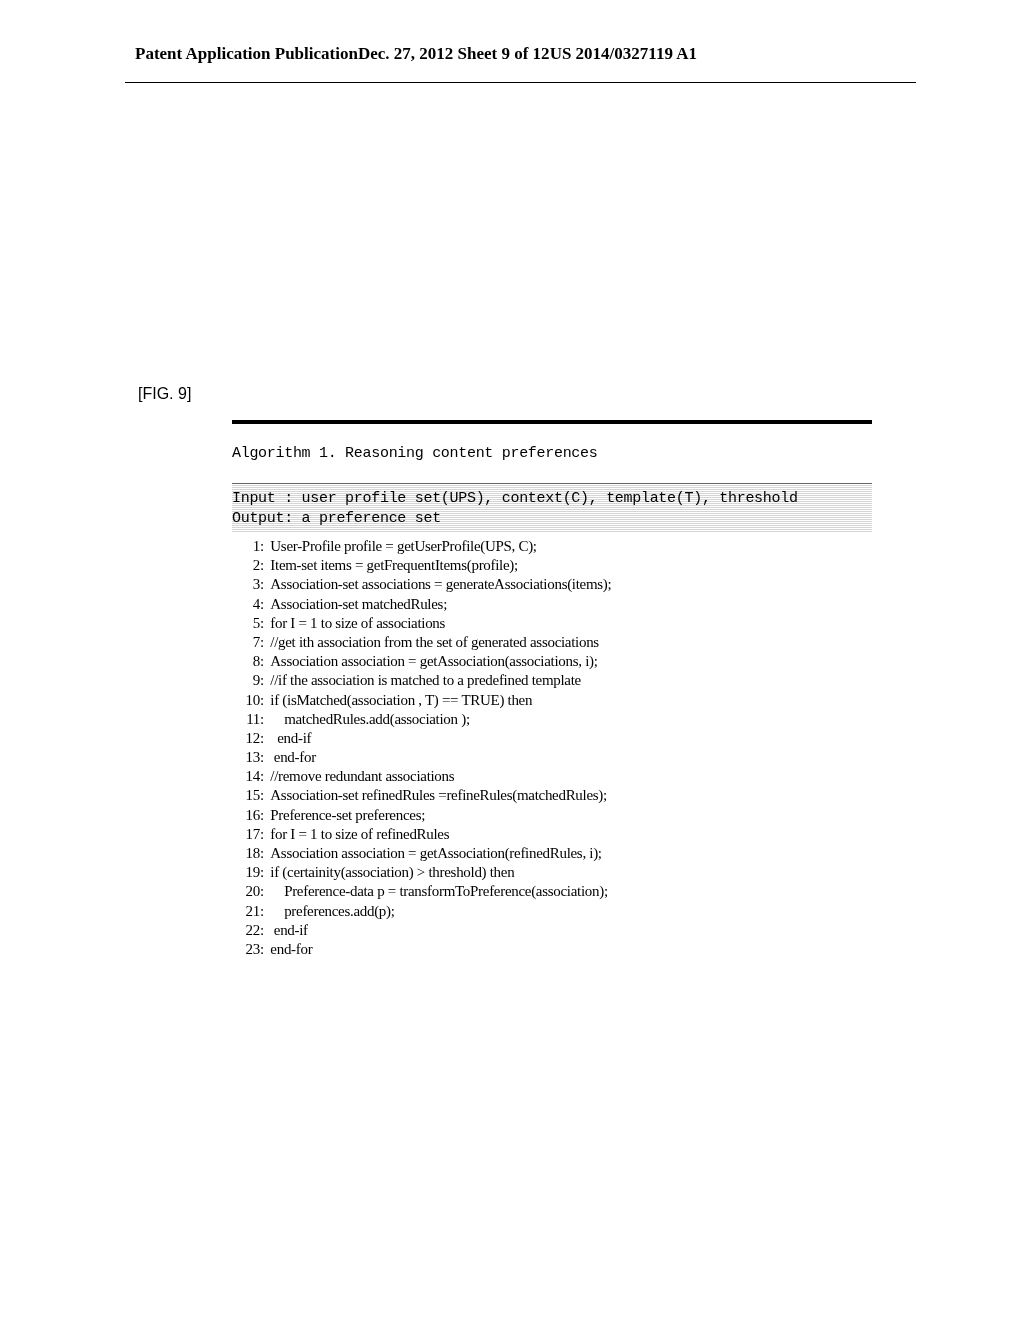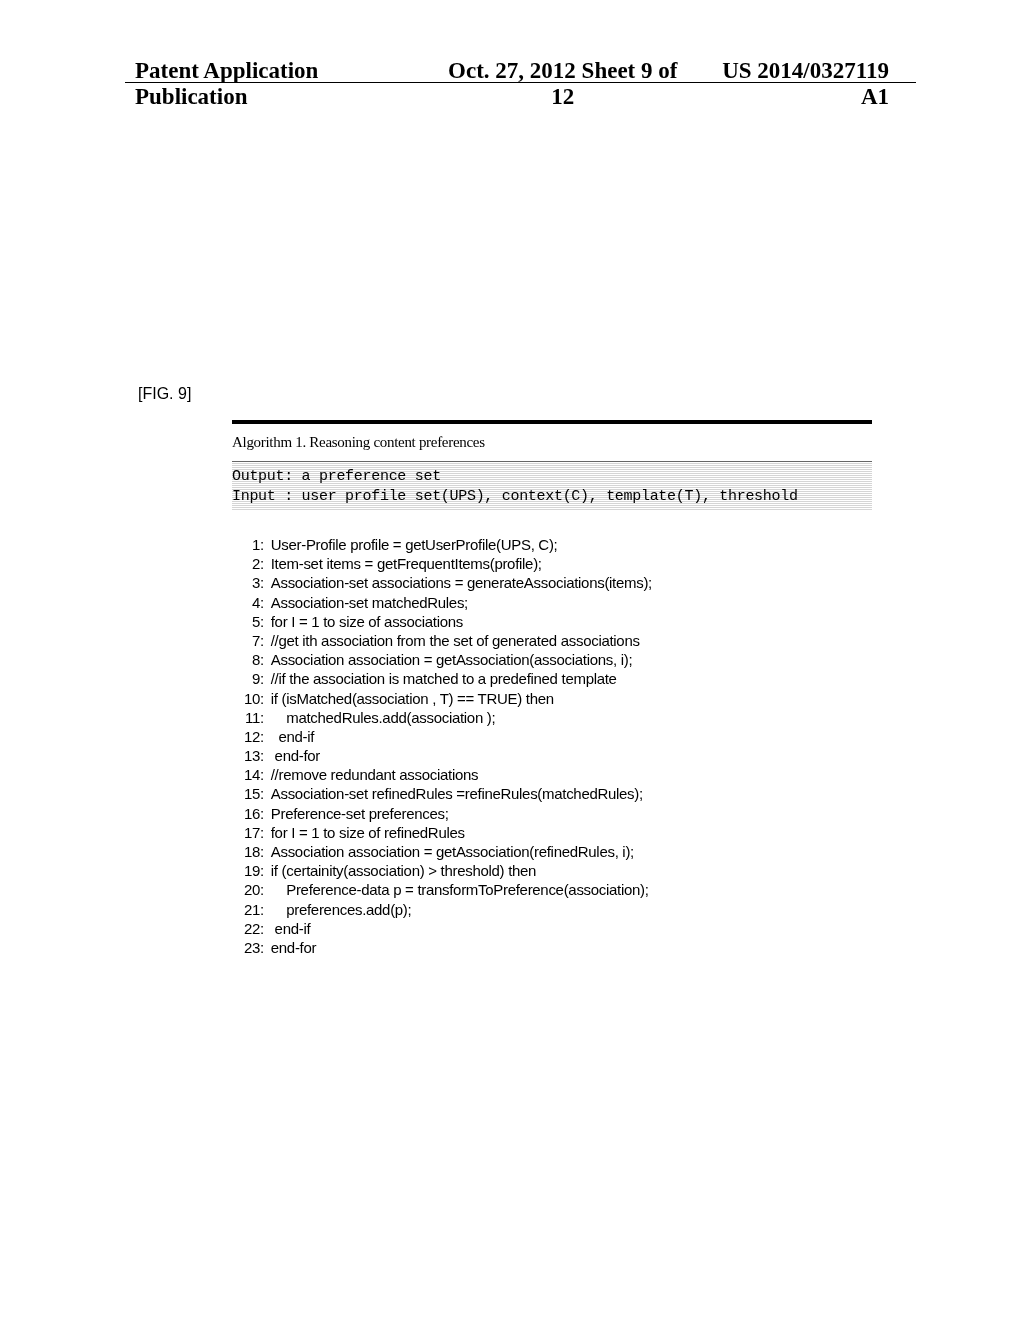--- a/index.html
+++ b/index.html
@@ -9,26 +9,26 @@
     }
     body {
       width: 1024px;
       height: 1320px;
       background: #fff;
       font-family: "Times New Roman", serif;
       position: relative;
     }
     .header {
       position: absolute;
-      top: 58px;
+      top: 44px;
       left: 0;
       right: 0;
       padding: 0 135px;
       display: flex;
-      font-size: 23px;
+      font-size: 17px;
       font-weight: bold;
     }
     .header-left {
       text-align: left;
     }
     .header-center {
       text-align: center;
     }
     .header-right {
       text-align: right;
@@ -53,70 +53,70 @@
       left: 232px;
       width: 640px;
     }
     .divider-thick {
       border-top: 4px solid #000;
     }
     .divider-thin {
       border-top: 1px solid #666;
     }
     .algo-title {
-      font-family: Liberation Serif, serif;
+      font-family: Liberation Mono, monospace;
       font-size: 15px;
-      padding: 10px 0;
+      padding: 21px 0;
       letter-spacing: -0.3px;
     }
     .io-section {
       font-family: "Courier New", monospace;
       font-size: 15px;
       padding: 5px 0;
       background: repeating-linear-gradient(
         0deg,
         #fff,
         #fff 1px,
         #d5d5d5 1px,
         #d5d5d5 2px
       );
       letter-spacing: -0.3px;
       line-height: 1.3;
     }
     .code-block {
-      font-family: Liberation Sans, sans-serif;
+      font-family: Liberation Serif, serif;
       font-size: 15px;
-      padding-top: 24px;
+      padding-top: 4px;
       letter-spacing: -0.3px;
       line-height: 1.28;
       white-space: pre;
     }
     .code-line .lineno {
       display: inline-block;
       width: 28px;
       text-align: right;
     }
     .code-line .colon {
       padding-right: 3px;
     }
   </style>
 </head>
 <body>
 
 <div class="header">
   <span class="header-left">Patent Application Publication</span>
-  <span class="header-center">Oct. 27, 2012  Sheet 9 of 12</span>
+  <span class="header-center">Dec. 27, 2012  Sheet 9 of 12</span>
   <span class="header-right">US 2014/0327119 A1</span>
 </div>
 <div class="header-divider"></div>
 
 <div class="figure-label">[FIG. 9]</div>
 
 <div class="algorithm-container">
   <div class="divider-thick"></div>
   <div class="algo-title">Algorithm 1. Reasoning content preferences</div>
   <div class="divider-thin"></div>
   <div class="io-section">
+    <div>Input : user profile set(UPS), context(C), template(T), threshold</div>
     <div>Output: a preference set</div>
-    <div>Input : user profile set(UPS), context(C), template(T), threshold</div>
   </div>
   <div class="code-block" id="code-block"><div class="code-line"><span class="lineno">1</span><span class="colon">: </span><span>User-Profile profile = getUserProfile(UPS, C);</span></div><div class="code-line"><span class="lineno">2</span><span class="colon">: </span><span>Item-set items = getFrequentItems(profile);</span></div><div class="code-line"><span class="lineno">3</span><span class="colon">: </span><span>Association-set associations = generateAssociations(items);</span></div><div class="code-line"><span class="lineno">4</span><span class="colon">: </span><span>Association-set matchedRules;</span></div><div class="code-line"><span class="lineno">5</span><span class="colon">: </span><span>for I = 1 to size of associations</span></div><div class="code-line"><span class="lineno">7</span><span class="colon">: </span><span>//get ith association from the set of generated associations</span></div><div class="code-line"><span class="lineno">8</span><span class="colon">: </span><span>Association association = getAssociation(associations, i);</span></div><div class="code-line"><span class="lineno">9</span><span class="colon">: </span><span>//if the association is matched to a predefined template</span></div><div class="code-line"><span class="lineno">10</span><span class="colon">: </span><span>if (isMatched(association , T) == TRUE) then</span></div><div class="code-line"><span class="lineno">11</span><span class="colon">: </span><span>    matchedRules.add(association );</span></div><div class="code-line"><span class="lineno">12</span><span class="colon">: </span><span>  end-if</span></div><div class="code-line"><span class="lineno">13</span><span class="colon">: </span><span> end-for</span></div><div class="code-line"><span class="lineno">14</span><span class="colon">: </span><span>//remove redundant associations</span></div><div class="code-line"><span class="lineno">15</span><span class="colon">: </span><span>Association-set refinedRules =refineRules(matchedRules);</span></div><div class="code-line"><span class="lineno">16</span><span class="colon">: </span><span>Preference-set preferences;</span></div><div class="code-line"><span class="lineno">17</span><span class="colon">: </span><span>for I = 1 to size of refinedRules</span></div><div class="code-line"><span class="lineno">18</span><span class="colon">: </span><span>Association association = getAssociation(refinedRules, i);</span></div><div class="code-line"><span class="lineno">19</span><span class="colon">: </span><span>if (certainity(association) &gt; threshold) then</span></div><div class="code-line"><span class="lineno">20</span><span class="colon">: </span><span>    Preference-data p = transformToPreference(association);</span></div><div class="code-line"><span class="lineno">21</span><span class="colon">: </span><span>    preferences.add(p);</span></div><div class="code-line"><span class="lineno">22</span><span class="colon">: </span><span> end-if</span></div><div class="code-line"><span class="lineno">23</span><span class="colon">: </span><span>end-for</span></div></div>
 </div>
 
 </body></html>

